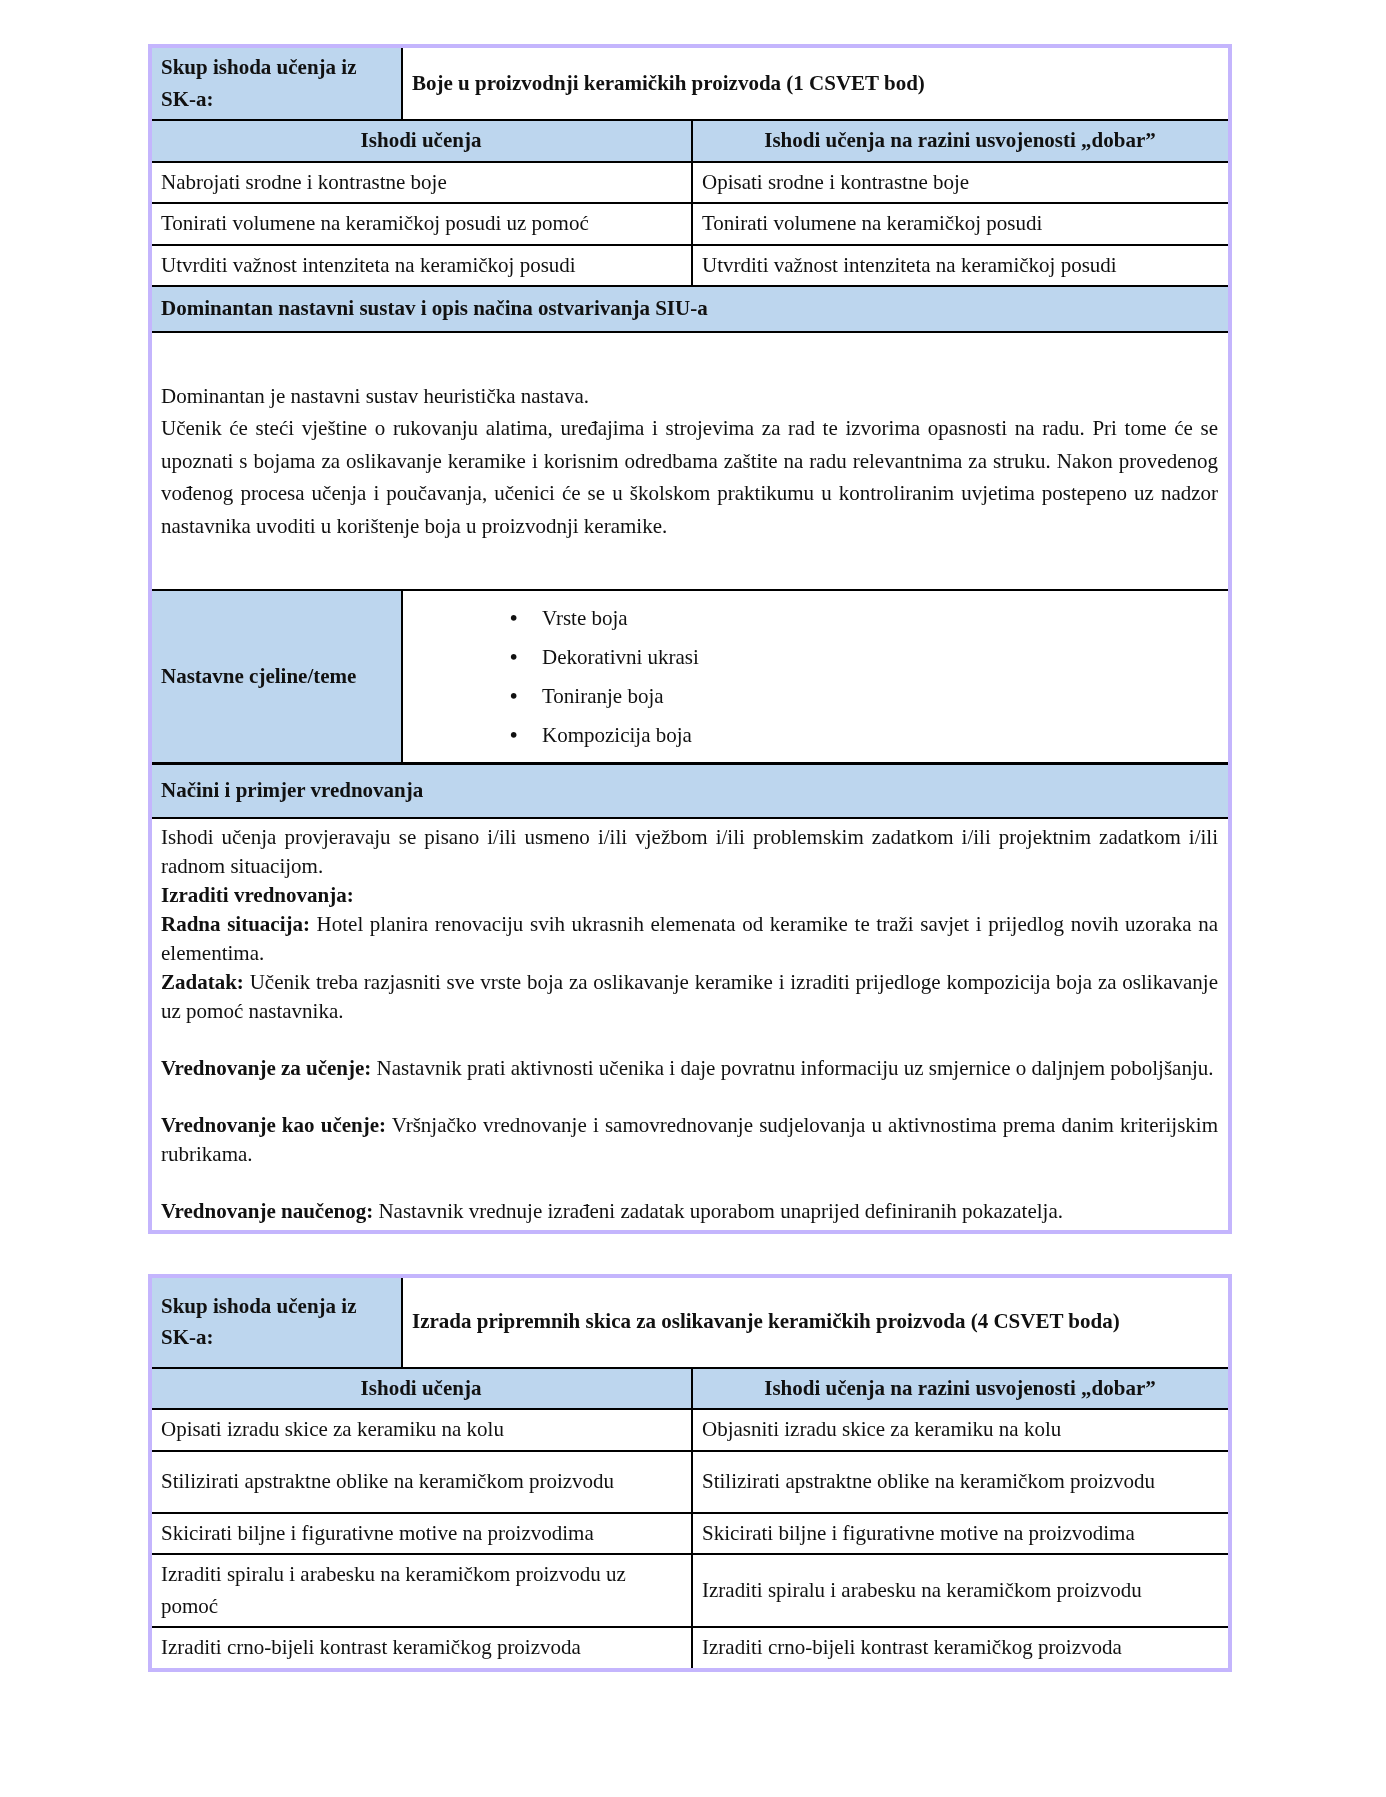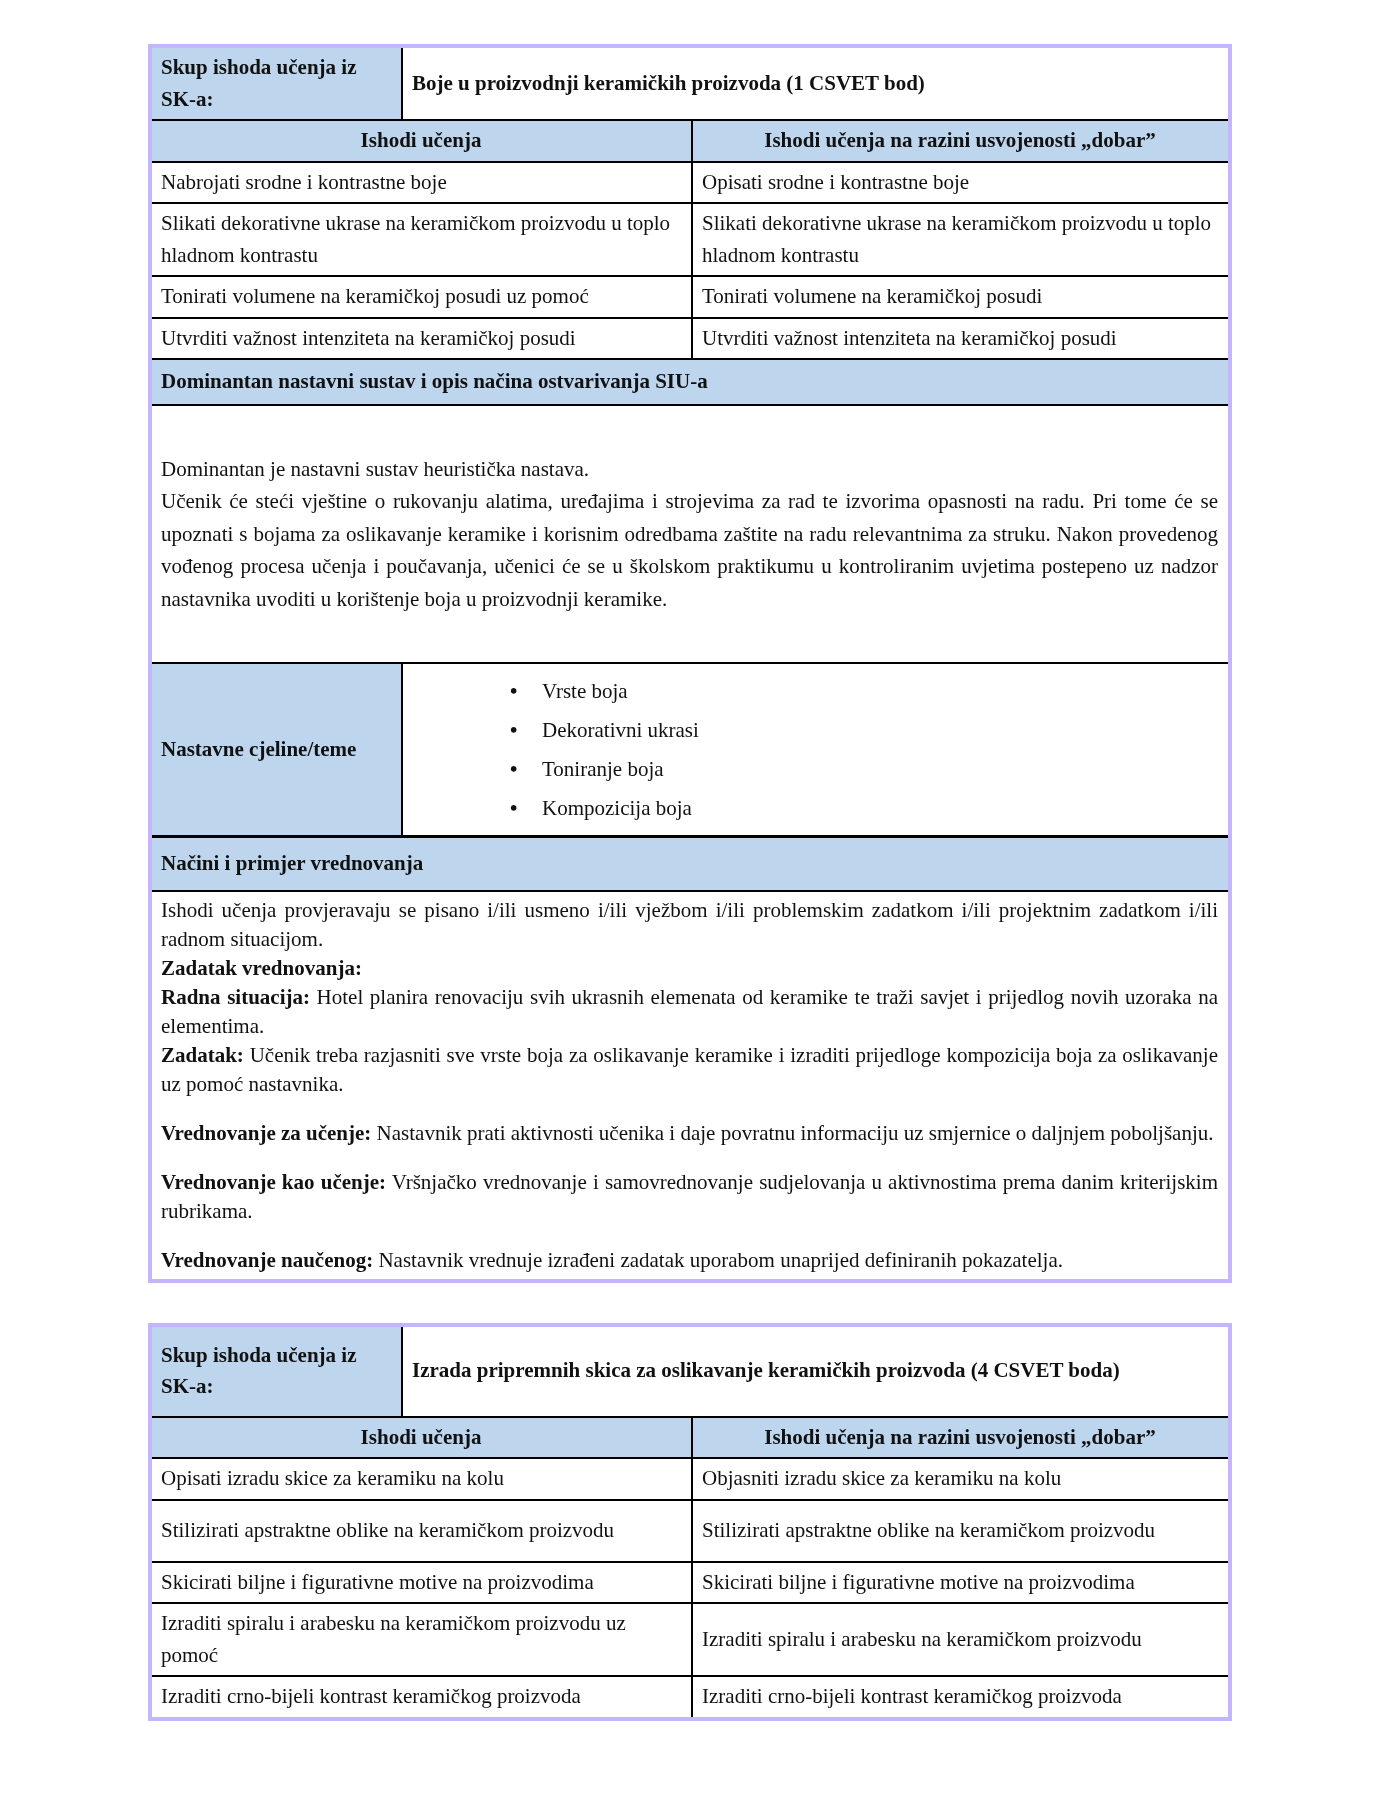--- a/index.html
+++ b/index.html
@@ -94,21 +94,21 @@
   
   td.eval-cell {
     vertical-align: top;
     padding: 8px 12px 14px 10px;
   }
   td.eval-cell p {
     margin: 0;
     line-height: 1.38;
     text-align: justify;
   }
-  td.eval-cell p.gap { margin-top: 20px; }
+  td.eval-cell p.gap { margin-top: 28px; }
   td.eval-cell strong { font-weight: bold; }
 
   .table-gap { height: 40px; }
 </style>
 </head>
 <body>
 
 <div class="doc">
 
   <table class="sok">
@@ -123,24 +123,20 @@
         <td colspan="2" class="title-cell">Boje u proizvodnji keramičkih proizvoda (1 CSVET bod)</td>
       </tr>
       <tr style="height:36px">
         <td colspan="2" class="fill head-cell">Ishodi učenja</td>
         <td class="fill head-cell">Ishodi učenja na razini usvojenosti „dobar”</td>
       </tr>
       <tr style="height:36px">
         <td colspan="2" class="outcome-left">Nabrojati srodne i kontrastne boje</td>
         <td class="outcome-right">Opisati srodne i kontrastne boje</td>
       </tr>
-      <tr style="height:60px">
-        <td colspan="2" class="outcome-left">Slikati dekorativne ukrase na keramičkom proizvodu u toplo hladnom kontrastu</td>
-        <td class="outcome-right">Slikati dekorativne ukrase na keramičkom proizvodu u toplo hladnom kontrastu</td>
-      </tr>
       <tr style="height:38px">
         <td colspan="2" class="outcome-left">Tonirati volumene na keramičkoj posudi uz pomoć</td>
         <td class="outcome-right">Tonirati volumene na keramičkoj posudi</td>
       </tr>
       <tr style="height:38px">
         <td colspan="2" class="outcome-left">Utvrditi važnost intenziteta na keramičkoj posudi</td>
         <td class="outcome-right">Utvrditi važnost intenziteta na keramičkoj posudi</td>
       </tr>
       <tr style="height:46px">
         <td colspan="3" class="fill section-cell">Dominantan nastavni sustav i opis načina ostvarivanja SIU-a</td>
@@ -161,21 +157,21 @@
             <li>Kompozicija boja</li>
           </ul>
         </td>
       </tr>
       <tr style="height:54px" class="thick-top">
         <td colspan="3" class="fill section-cell">Načini i primjer vrednovanja</td>
       </tr>
       <tr>
         <td colspan="3" class="eval-cell">
           <p><span>Ishodi učenja provjeravaju se pisano i/ili usmeno i/ili vježbom i/ili problemskim zadatkom i/ili projektnim zadatkom i/ili radnom situacijom.</span></p>
-          <p><strong>Zadatak vrednovanja:</strong></p>
+          <p><strong>Izraditi vrednovanja:</strong></p>
           <p><strong>Radna situacija:</strong><span> Hotel planira renovaciju svih ukrasnih elemenata od keramike te traži savjet i prijedlog novih uzoraka na elementima.</span></p>
           <p><strong>Zadatak:</strong><span> Učenik treba razjasniti sve vrste boja za oslikavanje keramike i izraditi prijedloge kompozicija boja za oslikavanje uz pomoć nastavnika.</span></p>
           <p class="gap"><strong>Vrednovanje za učenje:</strong><span> Nastavnik prati aktivnosti učenika i daje povratnu informaciju uz smjernice o daljnjem poboljšanju.</span></p>
           <p class="gap"><strong>Vrednovanje kao učenje:</strong><span> Vršnjačko vrednovanje i samovrednovanje sudjelovanja u aktivnostima prema danim kriterijskim rubrikama.</span></p>
           <p class="gap"><strong>Vrednovanje naučenog:</strong><span> Nastavnik vrednuje izrađeni zadatak uporabom unaprijed definiranih pokazatelja.</span></p>
         </td>
       </tr>
     </tbody>
   </table>
 

